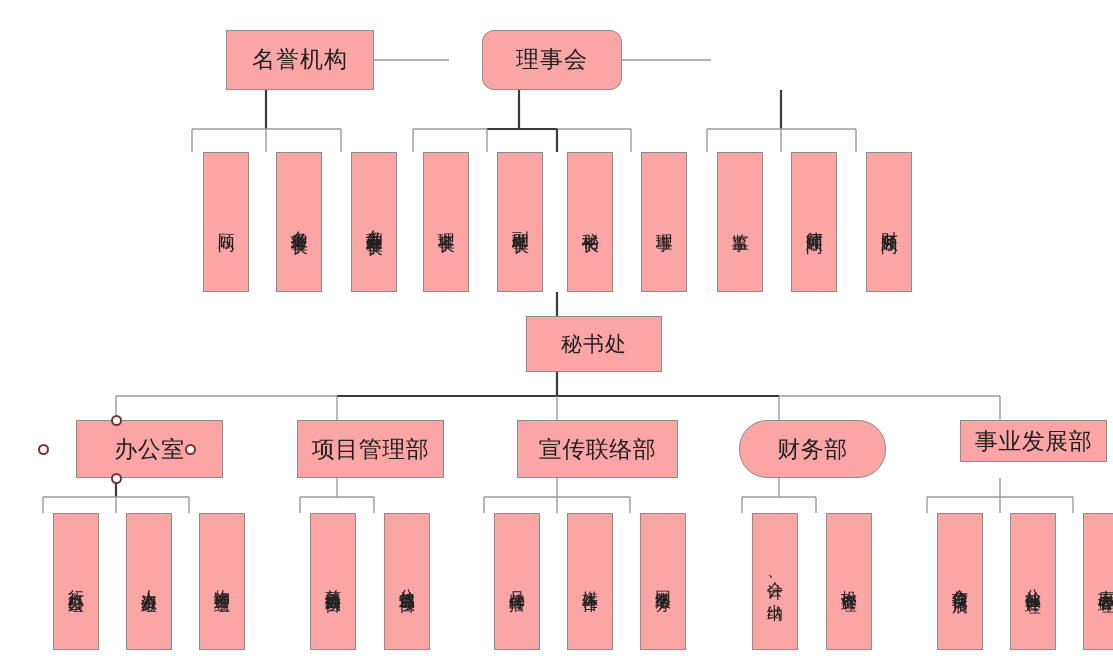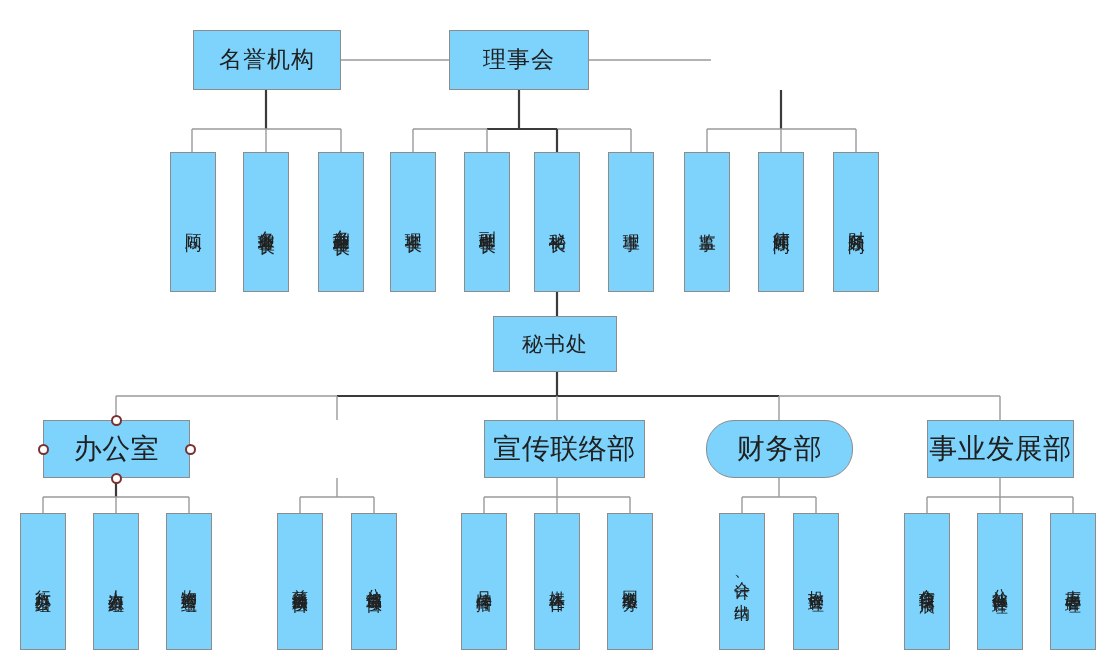--- a/index.html
+++ b/index.html
@@ -10,39 +10,40 @@
     overflow:hidden;
     position:relative;
   }
   #chart{
     position:absolute;inset:0;
     width:1113px;height:665px;
   }
   .node{
     position:absolute;
     box-sizing:border-box;
-    background:#7dd3fc;
+    background:#fca5a5;
     border:1.5px solid #8c8c8c;
     display:flex;
     align-items:center;
     justify-content:center;
     color:#202020;
     z-index:5;
+    margin-left:33px;
   }
   .node.h{
     font-size:23px;
     letter-spacing:1px;
     line-height:1.1;
   }
   .node.mid{
     font-size:21px;
     letter-spacing:1px;
   }
   .node.dept{
-    font-size:28px;
+    font-size:23px;
     letter-spacing:0.5px;
   }
   
   .node.v{
     writing-mode:vertical-rl;
     text-orientation:upright;
     font-size:17px;
     letter-spacing:2px;
     line-height:1.25;
     padding:6px 0;
@@ -142,21 +143,21 @@
     <path class="ln" d="M1000 478 V497"></path>
     <path class="ln" d="M927 497 H1073"></path>
     <path class="ln" d="M927 497 V513"></path>
     <path class="ln" d="M1000 497 V513"></path>
     <path class="ln" d="M1073 497 V513"></path>
   </svg>
 
   <div class="node h" style="left:193px;top:30px;width:148px;height:60px;">
     <span>名誉机构</span>
   </div>
-  <div class="node h" style="left:449px;top:30px;width:140px;height:60px;">
+  <div class="node h" style="left:449px;top:30px;width:140px;height:60px;border-radius:12px;">
     <span>理事会</span>
   </div>
 
   <div class="node v" style="left:170px;top:152px;width:46px;height:140px;">
     <span>顾问</span>
   </div>
   <div class="node v" style="left:243px;top:152px;width:46px;height:140px;">
     <span>名誉理事长</span>
   </div>
   <div class="node v" style="left:318px;top:152px;width:46px;height:140px;">
@@ -179,39 +180,42 @@
   <div class="node v" style="left:684px;top:152px;width:46px;height:140px;">
     <span>监事</span>
   </div>
   <div class="node v" style="left:758px;top:152px;width:46px;height:140px;">
     <span>律师顾问</span>
   </div>
   <div class="node v" style="left:833px;top:152px;width:46px;height:140px;">
     <span>财务顾问</span>
   </div>
 
-  <div class="node mid" style="left:493px;top:316px;width:124px;height:56px;">
+  <div class="node mid" style="left:493px;top:316px;width:136px;height:56px;">
     <span>秘书处</span>
   </div>
 
   <div class="node dept" style="left:43px;top:420px;width:147px;height:58px;">
     <span>办公室</span>
   </div>
   <div class="handle" style="left:111px;top:414.5px;"></div>
   <div class="handle" style="left:184.5px;top:443.5px;"></div>
   <div class="handle" style="left:111px;top:472.5px;"></div>
   <div class="handle" style="left:37.5px;top:443.5px;"></div>
 
+  <div class="node dept" style="left:264px;top:420px;width:147px;height:58px;">
+    <span>项目管理部</span>
+  </div>
   <div class="node dept" style="left:484px;top:420px;width:161px;height:58px;">
     <span>宣传联络部</span>
   </div>
   <div class="node dept" style="left:706px;top:420px;width:147px;height:58px;border-radius:28px;">
     <span>财务部</span>
   </div>
-  <div class="node dept" style="left:927px;top:420px;width:147px;height:58px;">
+  <div class="node dept" style="left:927px;top:420px;width:147px;height:42px;">
     <span>事业发展部</span>
   </div>
 
   <div class="node v2" style="left:20px;top:513px;width:46px;height:137px;">
     <span>行政办公组</span>
   </div>
   <div class="node v2" style="left:93px;top:513px;width:46px;height:137px;">
     <span>人力资源组</span>
   </div>
   <div class="node v2" style="left:166px;top:513px;width:46px;height:137px;">

